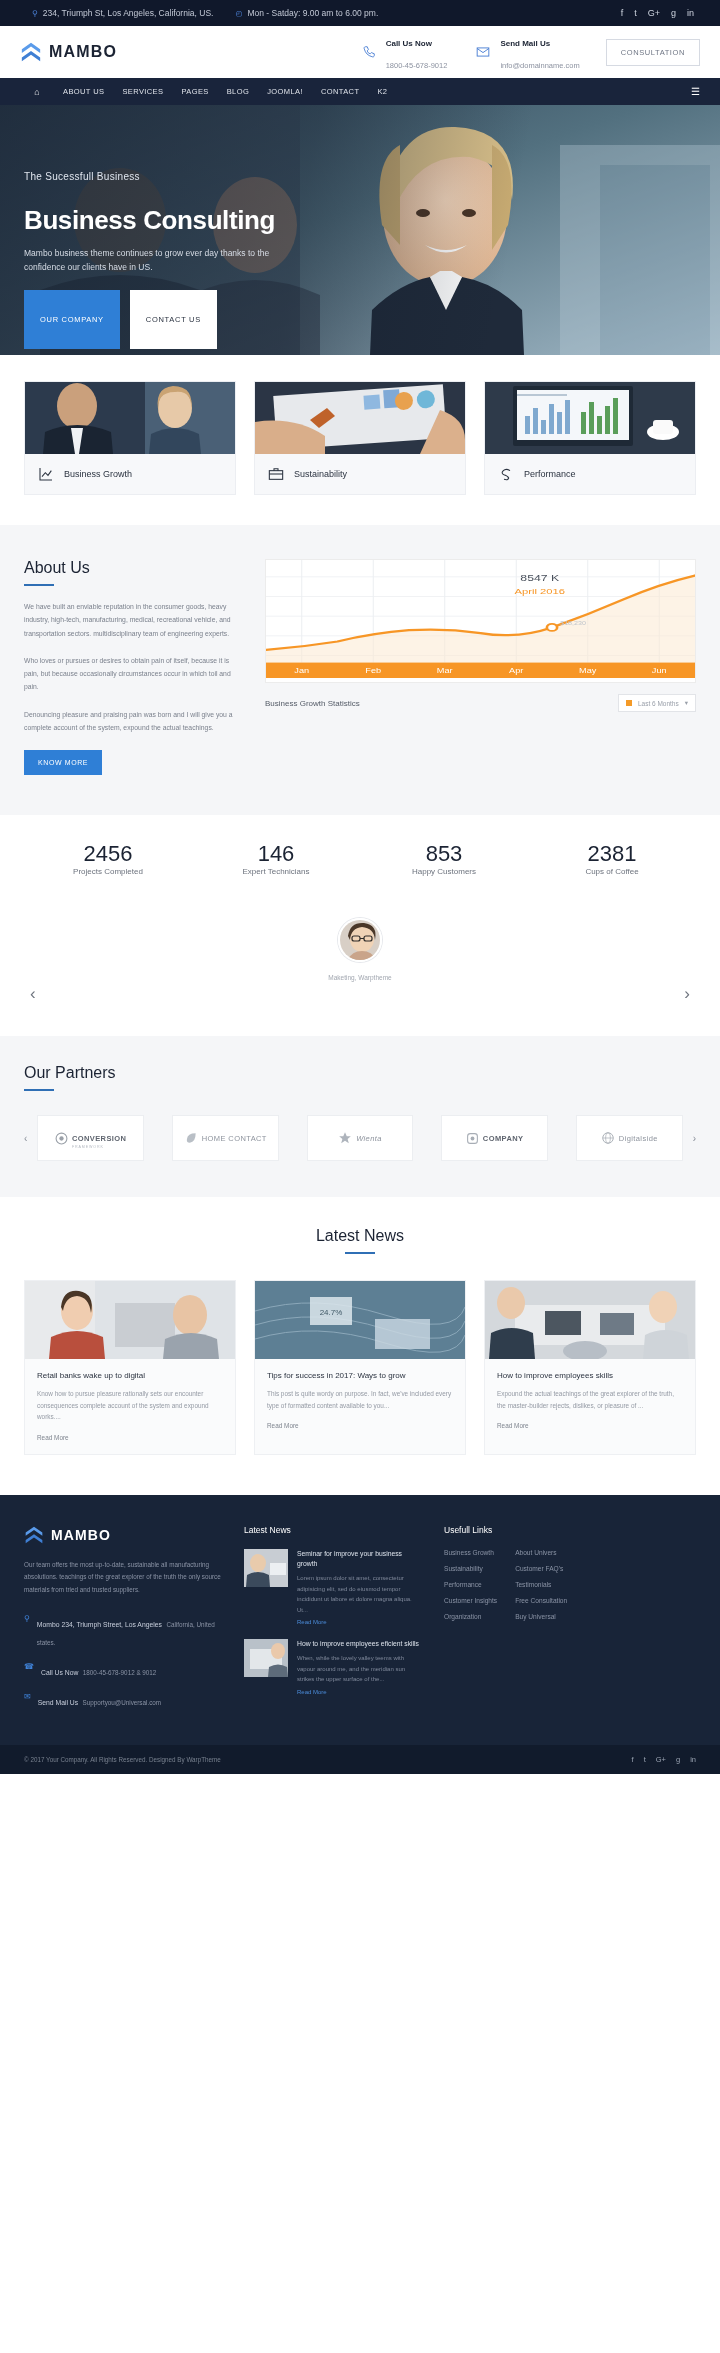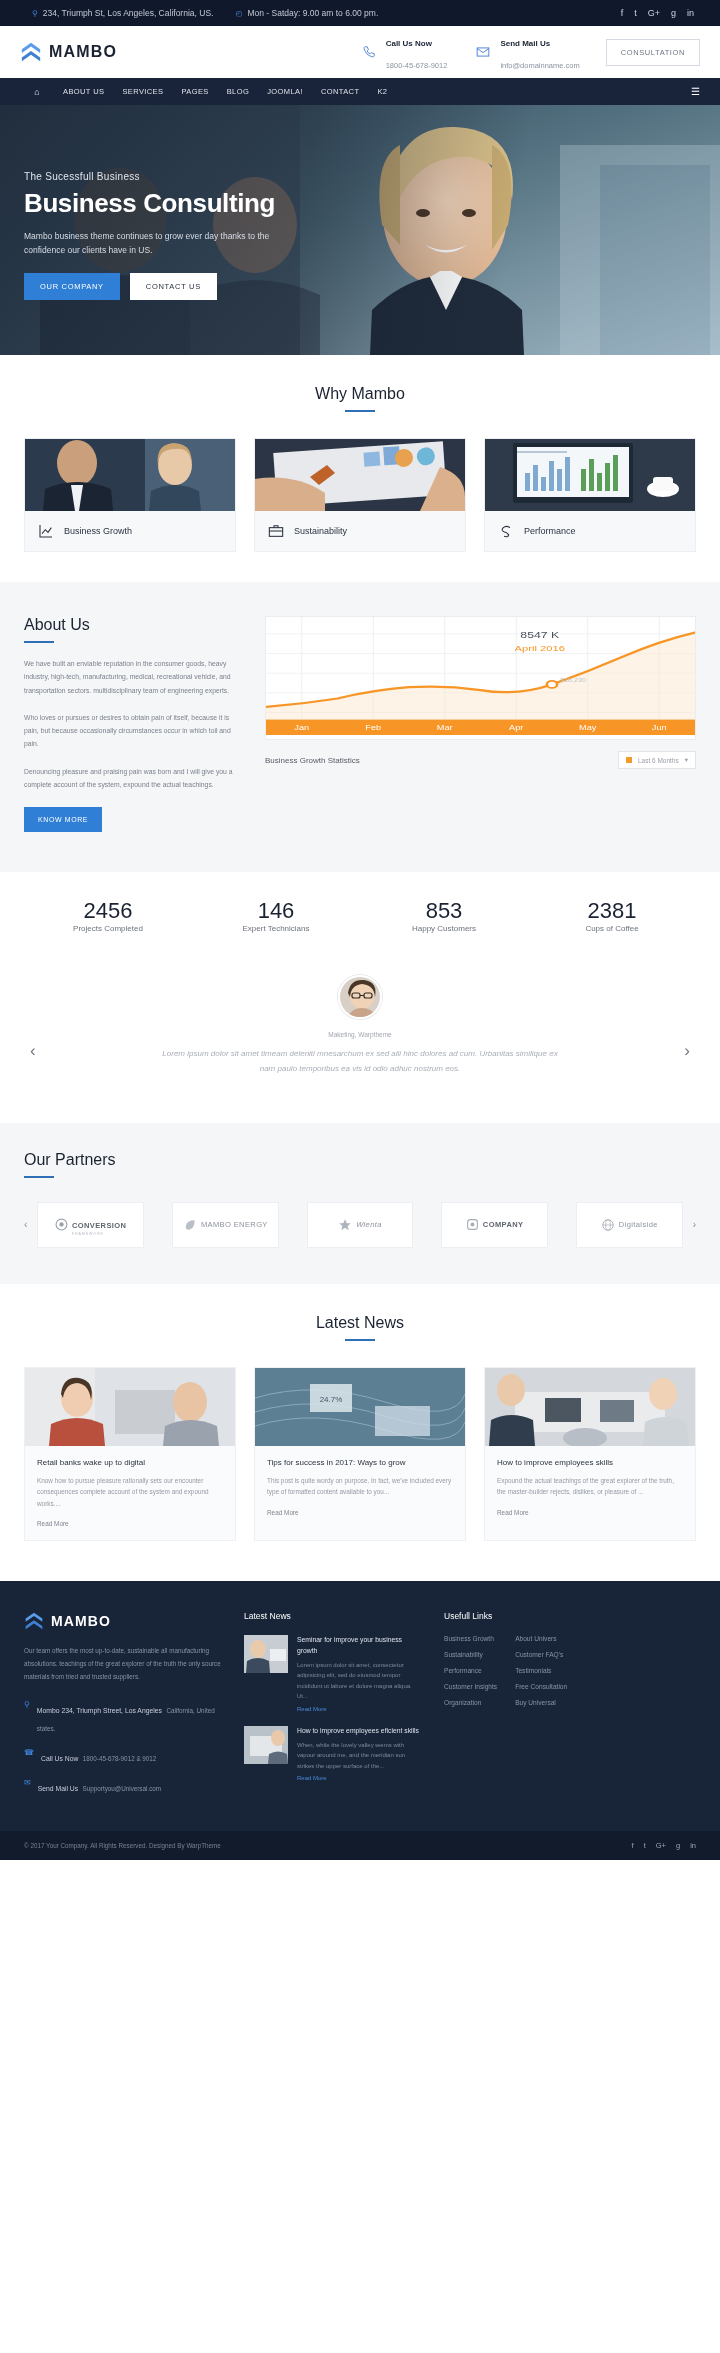--- a/index.html
+++ b/index.html
@@ -86,26 +86,26 @@
   
   .hero {
     position: relative;
     height: 250px;
     overflow: hidden;
     background: #223041;
   }
   .hero-photo { position: absolute; inset: 0; }
   .hero-overlay { position: absolute; inset: 0; background: linear-gradient(100deg, rgba(20,30,45,.62) 0%, rgba(20,30,45,.42) 42%, rgba(20,30,45,0) 70%); }
   .hero-inner { position: absolute; left: 24px; top: 66px; width: 330px; }
-  .hero-kicker { color: #dfe5ee; font-size: 10px; letter-spacing: .3px; margin-bottom: 6px; }
+  .hero-kicker { color: #dfe5ee; font-size: 10px; letter-spacing: .3px; margin-bottom: 23px; }
   .hero-title { color: #fff; font-size: 26px; font-weight: bold; letter-spacing: -.4px; margin-bottom: 10px; }
   .hero-sub { color: #d7dde6; font-size: 8.5px; line-height: 1.65; width: 250px; margin-bottom: 16px; }
   .hero-btns { display: flex; gap: 10px; }
   .hero-btn {
-    font-size: 7.5px; letter-spacing: .7px; padding: 9px 16px; border: 0; cursor: pointer; font-family: inherit;
+    font-size: 7.5px; letter-spacing: .7px; padding: 25px 16px; border: 0; cursor: pointer; font-family: inherit;
   }
   .hero-btn.primary { background: #2f7fd6; color: #fff; }
   .hero-btn.ghost { background: #fff; color: #29313f; }
 
   
   .sec-title { text-align: center; padding-top: 30px; }
   .sec-title h2 { font-size: 16px; color: #1b2333; font-weight: normal; }
   .sec-rule { width: 30px; height: 2px; background: #2f6fb5; margin: 7px auto 0; }
   .sec-title.left { text-align: left; padding-top: 0; }
   .sec-title.left .sec-rule { margin-left: 0; }
@@ -333,24 +333,20 @@
       <div class="hero-title">Business Consulting</div>
       <div class="hero-sub">Mambo business theme continues to grow ever day thanks to the confidence our clients have in US.</div>
       <div class="hero-btns">
         <button class="hero-btn primary">OUR COMPANY</button>
         <button class="hero-btn ghost">CONTACT US</button>
       </div>
     </div>
   </div>
 
   <div class="why">
-    <div class="sec-title">
-      <h2>Why Mambo</h2>
-      <div class="sec-rule"></div>
-    </div>
     <div class="cards">
 
       <div class="card">
         <div class="card-img">
           <svg width="100%" height="72" viewBox="0 0 210 72" preserveAspectRatio="none">
             <rect width="210" height="72" fill="#2c3a4d"></rect>
             <rect x="120" y="0" width="90" height="72" fill="#4a6076"></rect>
             <ellipse cx="150" cy="26" rx="17" ry="20" fill="#e7c9a8"></ellipse>
             <path d="M150 10 Q168 8 166 30 Q170 4 148 4 Q128 6 134 32 Q130 10 150 10" fill="#caa373"></path>
             <path d="M124 72 L126 52 Q150 40 174 52 L176 72 Z" fill="#32465c"></path>
@@ -523,21 +519,20 @@
         <rect width="44" height="44" fill="#d8cfc6"></rect>
         <ellipse cx="22" cy="19" rx="12" ry="13" fill="#f0d3b6"></ellipse>
         <path d="M8 16 Q10 2 24 3 Q38 5 35 20 Q34 8 22 7 Q11 8 10 20 Z" fill="#4a3728"></path>
         <rect x="12" y="16" width="8" height="5" rx="2" fill="none" stroke="#2e2b28" stroke-width="1.2"></rect>
         <rect x="24" y="16" width="8" height="5" rx="2" fill="none" stroke="#2e2b28" stroke-width="1.2"></rect>
         <path d="M20 18.5 H24" stroke="#2e2b28" stroke-width="1.2"></path>
         <path d="M6 44 Q10 31 22 31 Q34 31 38 44 Z" fill="#c9a48a"></path>
       </svg>
     </div>
     <div class="testi-name">Maketing, Warptheme</div>
-    <div class="testi-quote">Lorem ipsum dolor sit amet timeam deleniti mnesarchum ex sed alii hinc dolores ad cum. Urbanitas similique ex nam paulo temporibus ea vis id odio adhuc nostrum eos.</div>
   </div>
 
   <div class="partners">
     <div class="sec-title left">
       <h2>Our Partners</h2>
       <div class="sec-rule"></div>
     </div>
     <div class="partner-row">
       <div class="p-arrow">‹</div>
       <div class="p-logos">
@@ -550,21 +545,21 @@
           <span>
             <span class="p-name b">CONVERSION</span>
             <span class="p-sub">FRAMEWORK</span>
           </span>
         </div>
 
         <div class="p-logo">
           <svg width="14" height="14" viewBox="0 0 24 24">
             <path d="M20 4 Q6 4 5 14 Q4 20 10 20 Q20 19 20 4 Z" fill="#b9bfc6"></path>
           </svg>
-          <span class="p-name">MAMBO ENERGY</span>
+          <span class="p-name">HOME CONTACT</span>
         </div>
 
         <div class="p-logo">
           <svg width="14" height="14" viewBox="0 0 24 24">
             <path d="M12 2 L15 9 L22 9 L16.5 13.5 L18.5 21 L12 16.5 L5.5 21 L7.5 13.5 L2 9 L9 9 Z" fill="#aeb4bc"></path>
           </svg>
           <span class="p-name" style="font-style:italic">Wienta</span>
         </div>
 
         <div class="p-logo">

